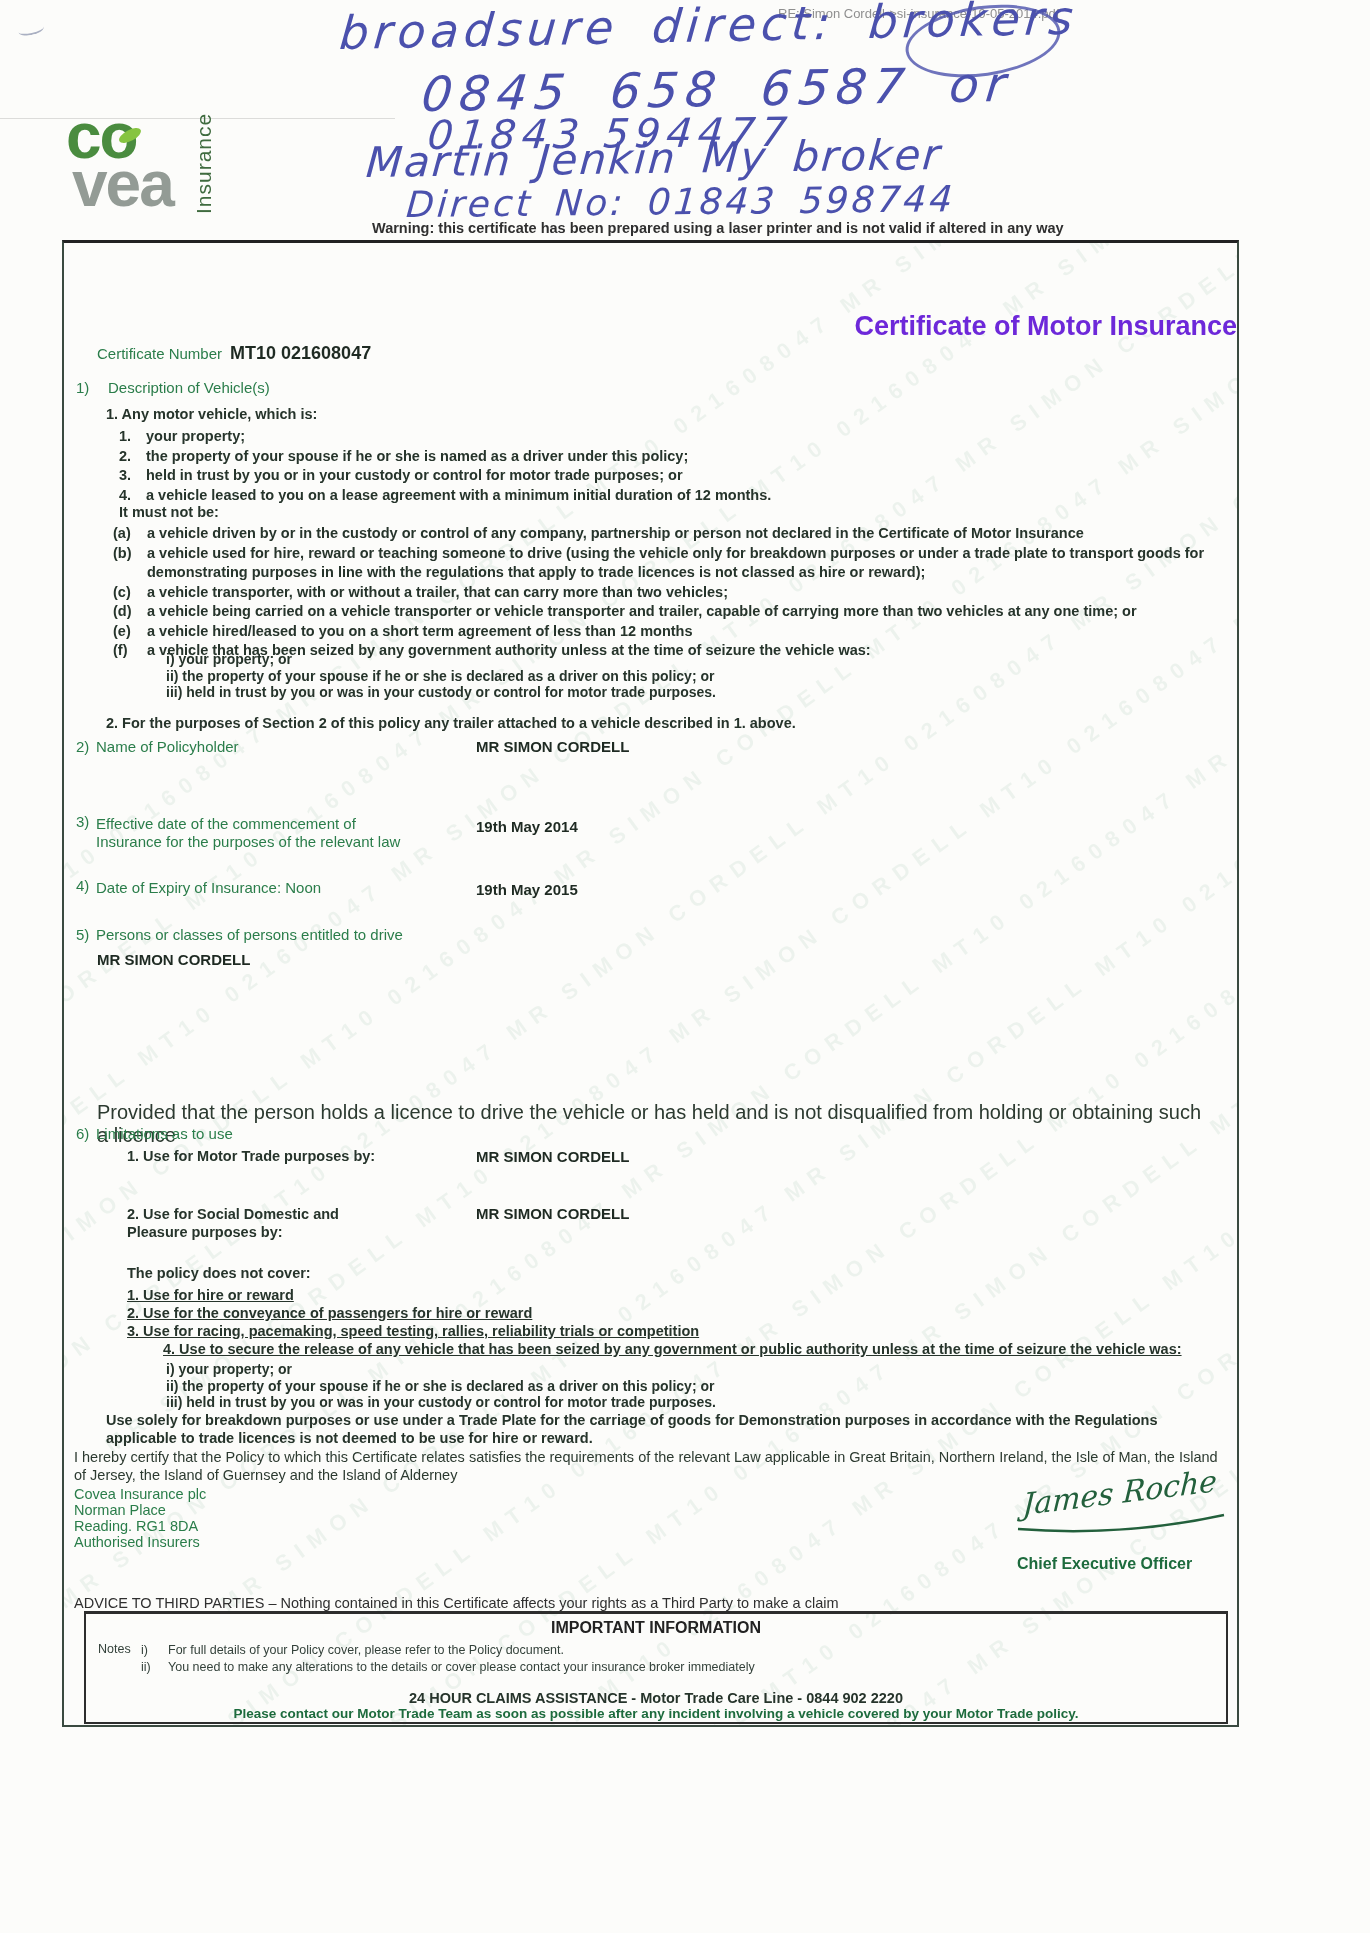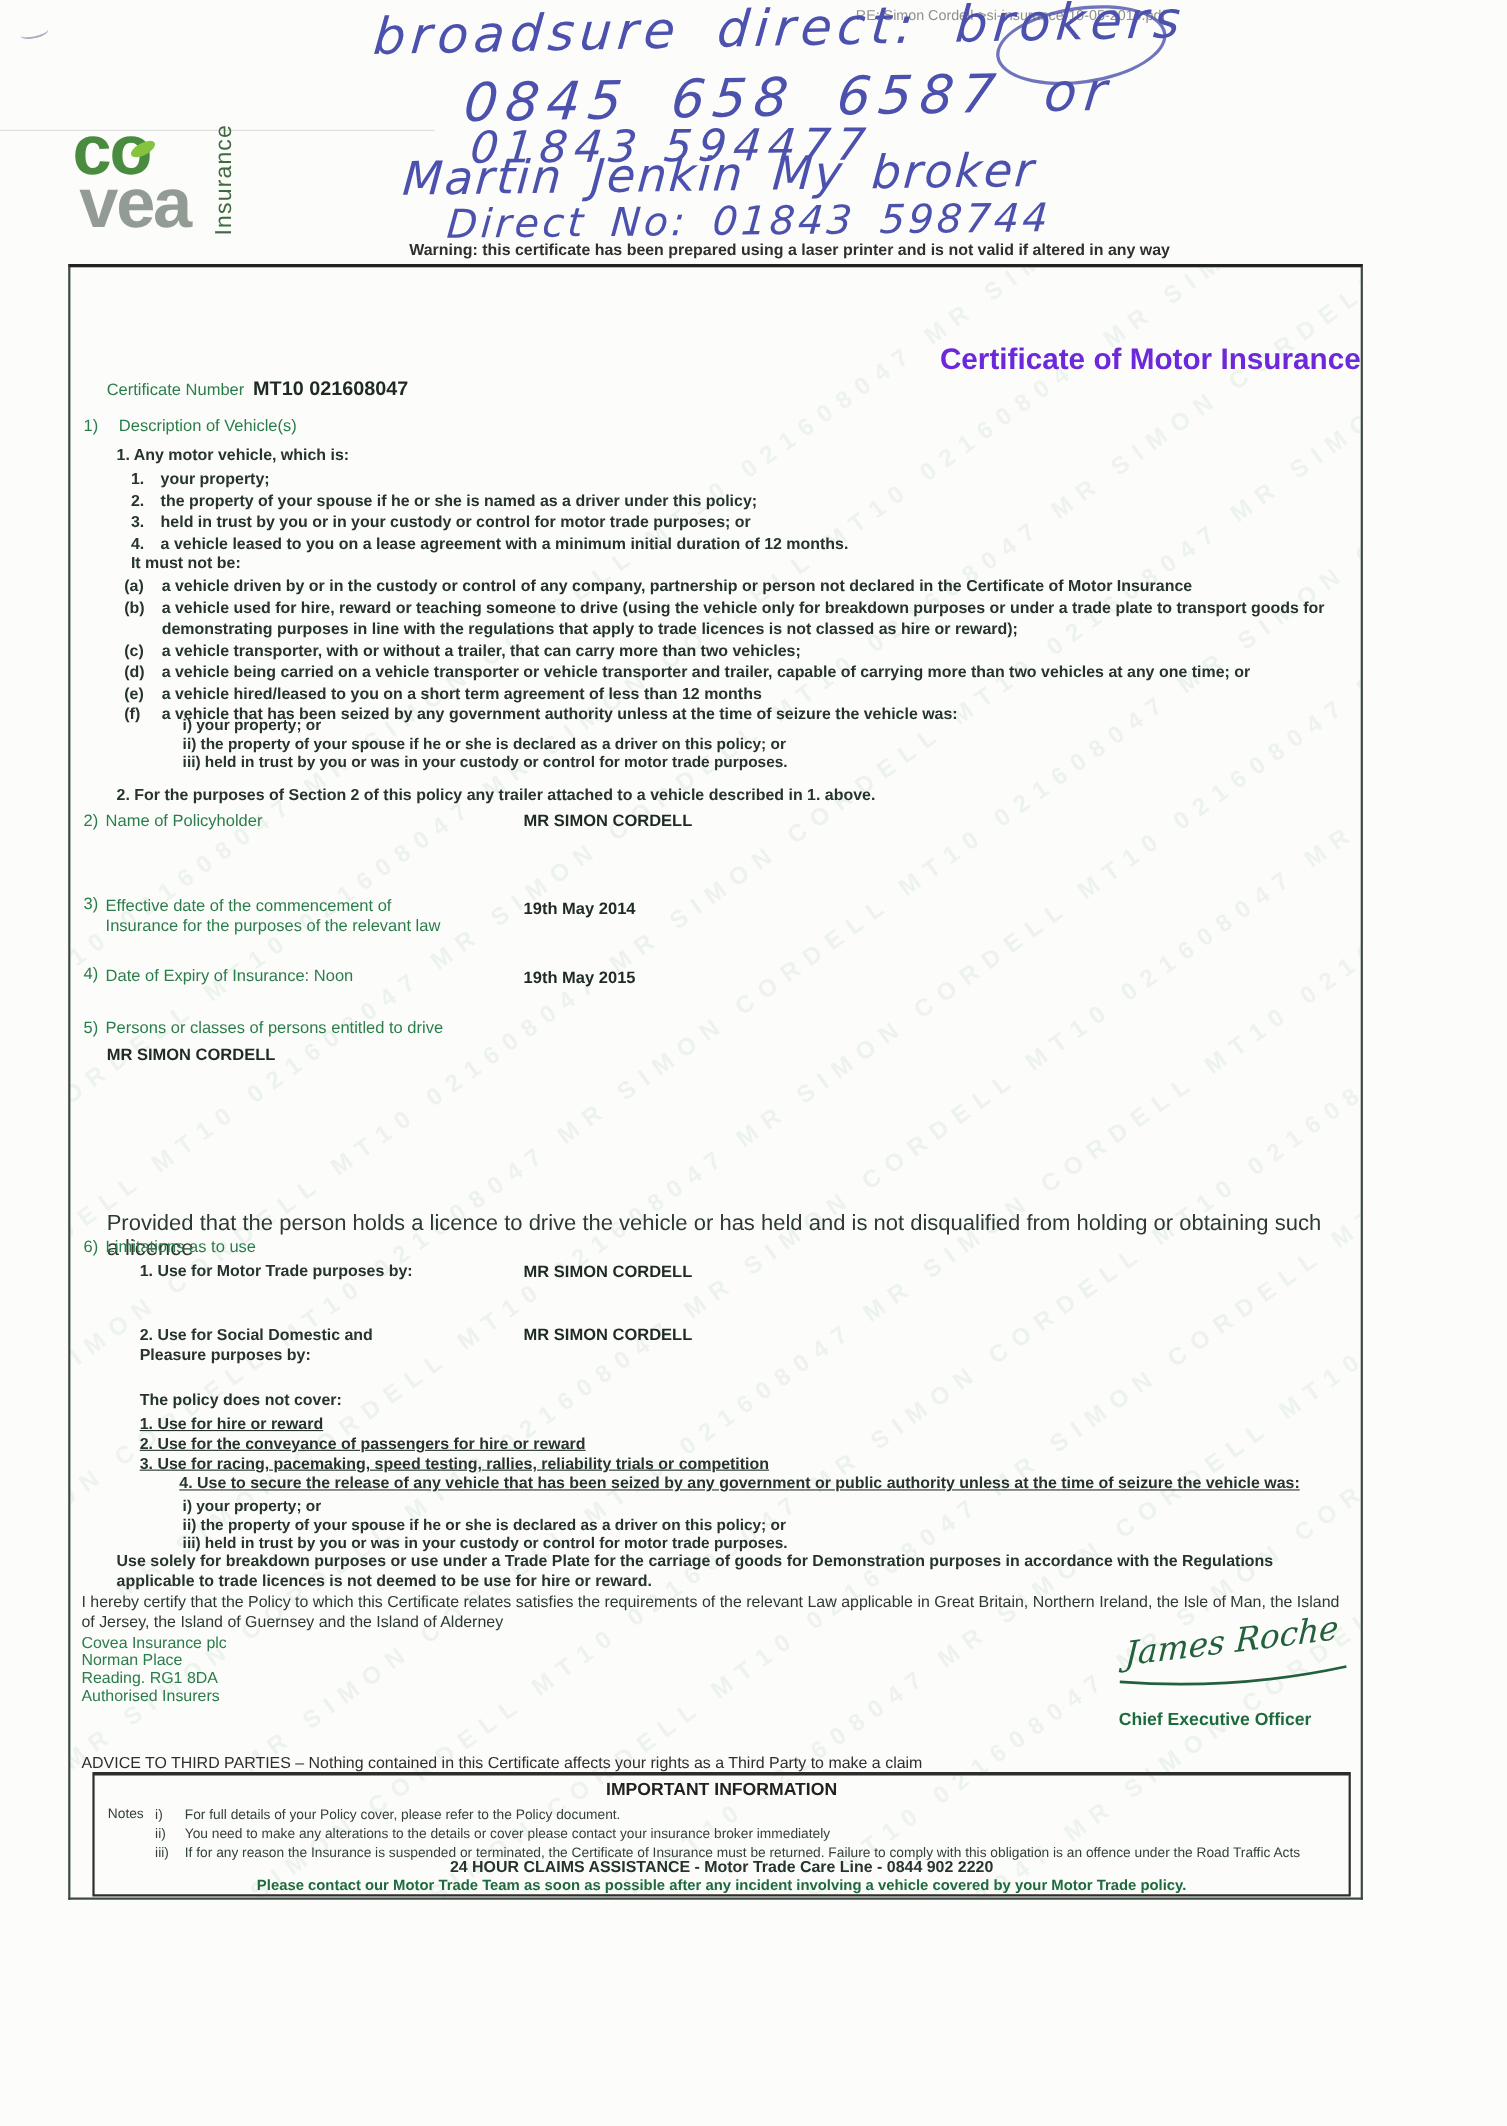--- a/index.html
+++ b/index.html
@@ -201,20 +201,19 @@
     <div class="abs ceo" style="left:953px;top:1312px;">Chief Executive Officer</div>
 
     <div class="abs advice" style="left:10px;top:1352px;">ADVICE TO THIRD PARTIES – Nothing contained in this Certificate affects your rights as a Third Party to make a claim</div>
 
     <div class="abs info-box" style="left:20px;top:1368px;width:1140px;height:108px;">
       <div class="abs info-title" style="left:0;top:5px;">IMPORTANT INFORMATION</div>
       <div class="abs notes-lbl" style="left:12px;top:28px;">Notes</div>
       <div class="abs" style="left:0;top:28px;width:1120px;">
         <div class="note-row"><span class="nm">i)</span><span>For full details of your Policy cover, please refer to the Policy document.</span></div>
         <div class="note-row"><span class="nm">ii)</span><span>You need to make any alterations to the details or cover please contact your insurance broker immediately</span></div>
-        <div class="note-row"><span class="nm">iii)</span><span>If for any reason the Insurance is suspended or terminated, the Certificate of Insurance must be returned. Failure to comply with this obligation is an offence under the Road Traffic Acts</span></div>
       </div>
       <div class="abs claims" style="left:0;top:76px;">24 HOUR CLAIMS ASSISTANCE - Motor Trade Care Line - 0844 902 2220</div>
       <div class="abs contact" style="left:0;top:92px;">Please contact our Motor Trade Team as soon as possible after any incident involving a vehicle covered by your Motor Trade policy.</div>
     </div>
 
   </div>
 </div>
 
 </body></html>

